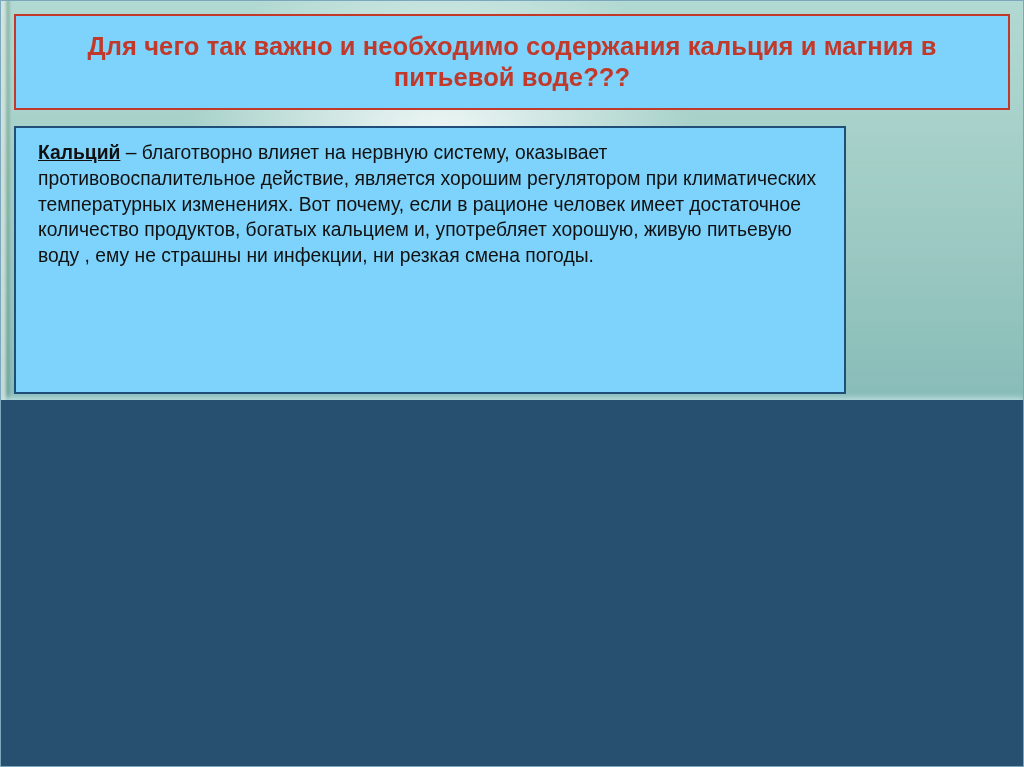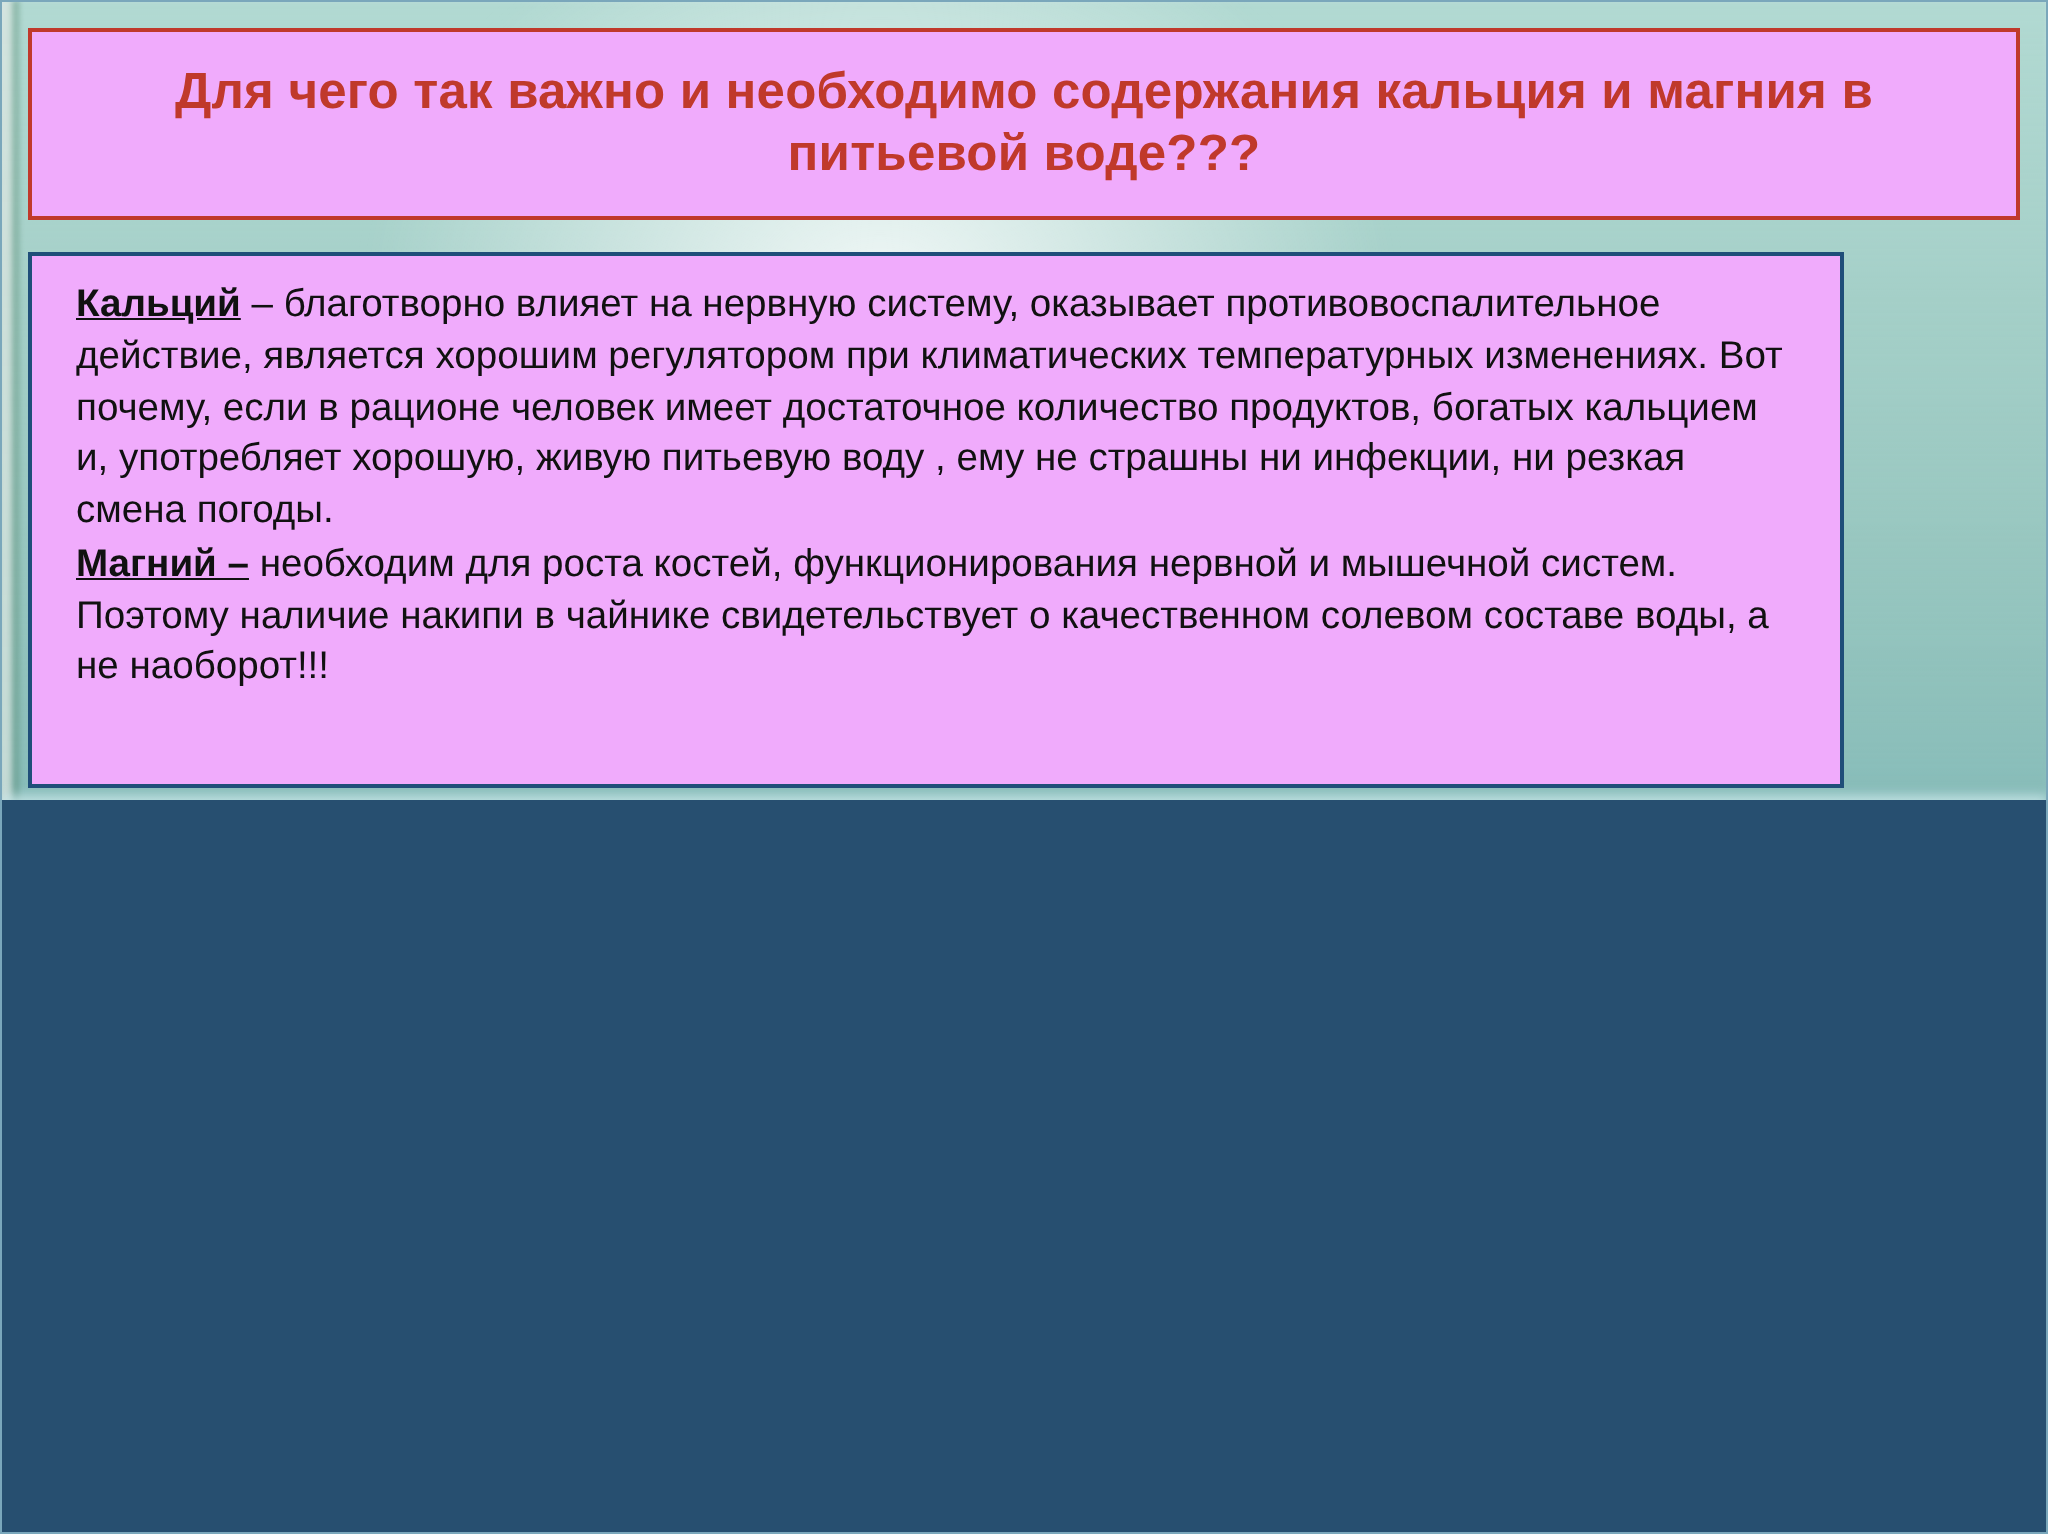--- a/index.html
+++ b/index.html
@@ -79,21 +79,21 @@
     left: 0; top: 0;
     width: 1024px; height: 767px;
     border: 1px solid #7aa7bb;
     box-sizing: border-box;
     pointer-events: none;
   }
 
   
   .box {
     position: absolute;
-    background: #f0abfc;
+    background: #7dd3fc;
     box-sizing: border-box;
   }
   .title-box {
     left: 14px;
     top: 14px;
     width: 996px;
     height: 96px;
     border: 2px solid #c0392b;
     display: flex;
     align-items: center;
@@ -105,21 +105,21 @@
     font-size: 25.5px;
     font-weight: bold;
     line-height: 1.22;
     text-align: center;
     letter-spacing: 0.1px;
   }
 
   .body-box {
     left: 14px;
     top: 126px;
-    width: 908px;
+    width: 832px;
     height: 268px;
     border: 2px solid #1f4e79;
     padding: 12px 20px 10px 22px;
   }
   .para {
     color: #111111;
     font-size: 19.3px;
     line-height: 1.335;
     text-align: left;
     margin: 0;
@@ -173,20 +173,17 @@
   </div>
 
   <div class="box title-box">
     <div class="title-text">Для чего так важно и необходимо содержания кальция и магния в питьевой воде???</div>
   </div>
 
   <div class="box body-box">
     <p class="para">
       <span class="lead">Кальций</span><span> – благотворно влияет на нервную систему, оказывает противовоспалительное действие, является хорошим регулятором при климатических температурных изменениях. Вот почему, если в рационе человек имеет достаточное количество продуктов, богатых кальцием и, употребляет хорошую, живую питьевую воду , ему не страшны ни инфекции, ни резкая смена погоды.</span>
     </p>
-    <p class="para">
-      <span class="lead">Магний –</span><span> необходим для роста костей, функционирования нервной и мышечной систем. Поэтому наличие накипи в чайнике свидетельствует о качественном солевом составе воды, а не наоборот!!!</span>
-    </p>
   </div>
 
 
   <div class="slide-border"></div>
 </div>
 
 </body></html>

